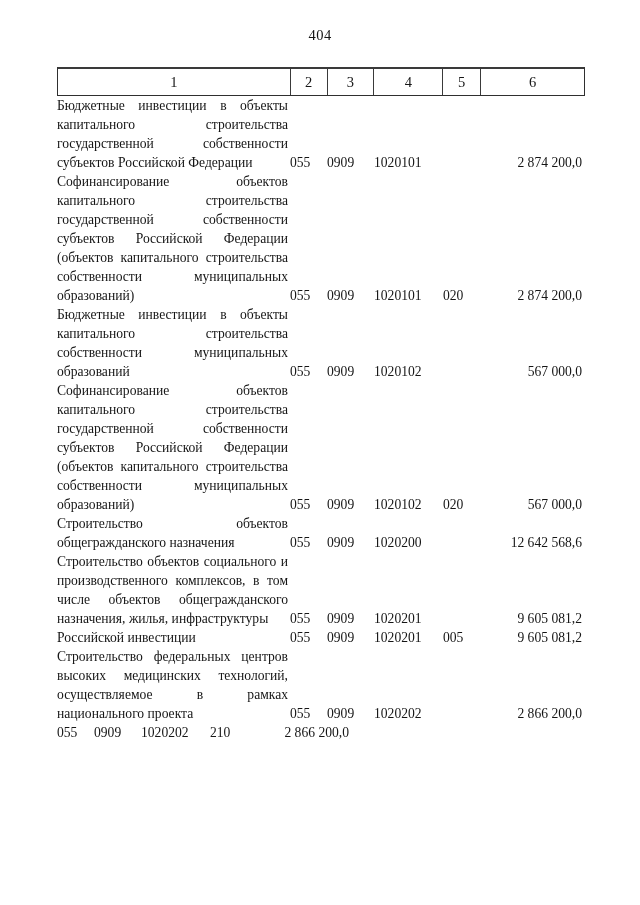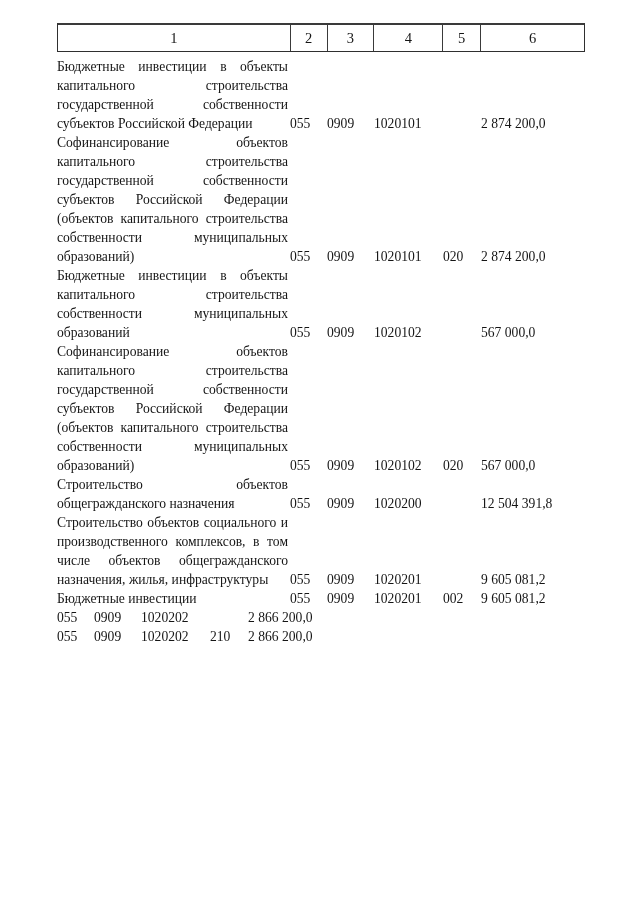--- a/index.html
+++ b/index.html
@@ -59,46 +59,47 @@
   .c3 { width: 47px;  }
   .c4 { width: 69px;  }
   .c5 { width: 38px;  }
   .c6 { width: 103px; }
   .tbody .row {
     display: flex;
     align-items: flex-end;
     margin-top: 0;
   }
   .tbody .row:first-child {
-    margin-top: 5px;
   }
   .row .desc {
     width: 233px;
     box-sizing: border-box;
     padding-right: 2px;
     font-size: 13.6px;
     line-height: 19px;
     text-align: justify;
     text-justify: inter-word;
   }
   .row .num {
     font-size: 13.6px;
     line-height: 19px;
   }
   .row .amount {
     font-size: 13.6px;
     line-height: 19px;
+    text-align: right;
     box-sizing: border-box;
     padding-right: 2px;
   }
 </style>
 </head>
 <body>
 
 <div class="page">
+  <div class="page-number">404</div>
 
   <div class="table-wrap">
     <div class="thead">
         <div class="cell c1">1</div>
         <div class="cell c2">2</div>
         <div class="cell c3">3</div>
         <div class="cell c4">4</div>
         <div class="cell c5">5</div>
         <div class="cell c6">6</div>
       </div>
@@ -134,39 +135,40 @@
           <div class="num c4">1020102</div>
           <div class="num c5">020</div>
           <div class="amount c6">567 000,0</div>
         </div>
         <div class="row">
           <div class="desc c1">Строительство объектов общегражданского назначения</div>
           <div class="num c2">055</div>
           <div class="num c3">0909</div>
           <div class="num c4">1020200</div>
           <div class="num c5"></div>
-          <div class="amount c6">12 504 391,8</div>
+          <div class="amount c6">12 642 568,6</div>
         </div>
         <div class="row">
           <div class="desc c1">Строительство объектов социального и производственного комплексов, в том числе объектов общегражданского назначения, жилья, инфраструктуры</div>
           <div class="num c2">055</div>
           <div class="num c3">0909</div>
           <div class="num c4">1020201</div>
           <div class="num c5"></div>
           <div class="amount c6">9 605 081,2</div>
         </div>
         <div class="row">
-          <div class="desc c1">Бюджетные инвестиции</div>
+          <div class="desc c1">Российской инвестиции</div>
           <div class="num c2">055</div>
           <div class="num c3">0909</div>
           <div class="num c4">1020201</div>
-          <div class="num c5">002</div>
+          <div class="num c5">005</div>
           <div class="amount c6">9 605 081,2</div>
         </div>
         <div class="row">
+          <div class="desc c1">Строительство федеральных центров высоких медицинских технологий, осуществляемое в рамках национального проекта</div>
           <div class="num c2">055</div>
           <div class="num c3">0909</div>
           <div class="num c4">1020202</div>
           <div class="num c5"></div>
           <div class="amount c6">2 866 200,0</div>
         </div>
         <div class="row">
           <div class="num c2">055</div>
           <div class="num c3">0909</div>
           <div class="num c4">1020202</div>

